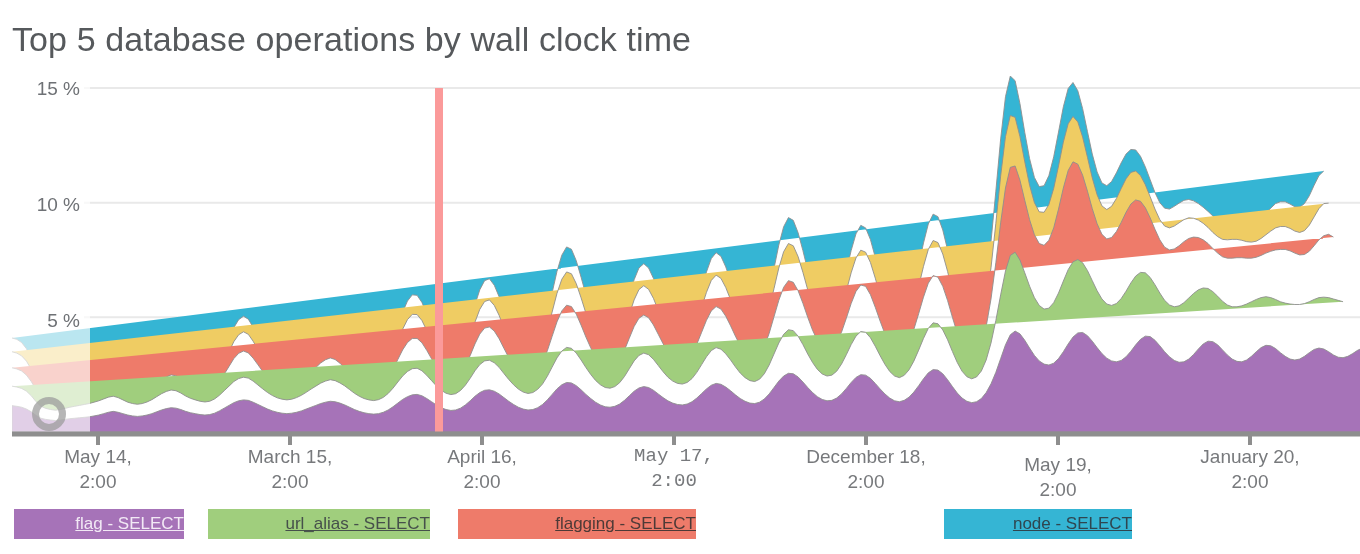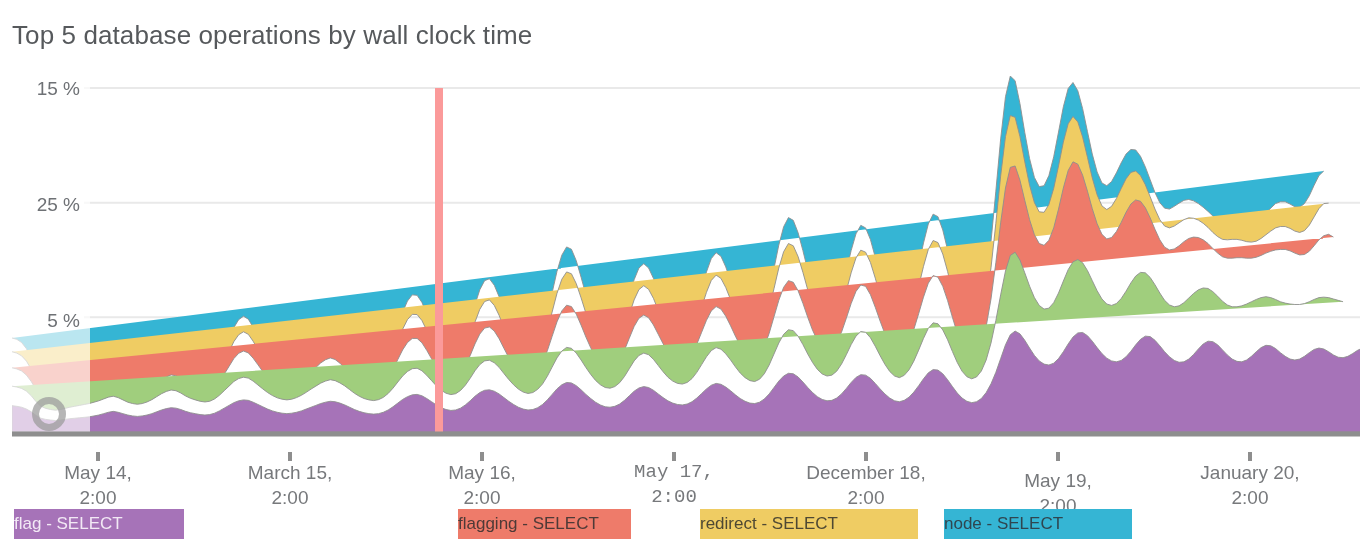--- a/index.html
+++ b/index.html
@@ -20,21 +20,21 @@
     position: absolute;
     left: 0; top: 0;
     width: 1360px;
     height: 554px;
   }
   
   #chart-title {
     position: absolute;
     left: 12px;
     top: 20px;
-    font-size: 26px;
+    font-size: 34px;
     font-weight: 400;
     color: #56595c;
     letter-spacing: 0.1px;
     white-space: nowrap;
   }
   
   #plot-area {
     position: absolute;
     left: 12px;
     top: 76px;
@@ -54,21 +54,21 @@
     width: 64px;
     text-align: right;
     font-size: 19px;
     color: #6e7175;
     white-space: nowrap;
   }
   
   #x-axis {
     position: absolute;
     left: 0;
-    top: 456px;
+    top: 440px;
     width: 1360px;
     height: 62px;
   }
   .x-label {
     position: absolute;
     top: 4px;
     width: 180px;
     margin-left: -90px;
     text-align: center;
     font-size: 19px;
@@ -84,24 +84,25 @@
     top: 509px;
     height: 32px;
     width: 1360px;
   }
   .legend-item {
     position: absolute;
     top: 0;
     height: 30px;
     line-height: 30px;
     font-size: 17px;
-    text-align: left;
+    text-align: right;
     white-space: nowrap;
     cursor: pointer;
     user-select: none;
+    text-decoration: underline;
   }
   
   #loading-indicator {
     position: absolute;
     width: 34px;
     height: 34px;
     border-radius: 50%;
     border: 7px solid #9a9a9a;
     box-sizing: border-box;
     opacity: 0.72;
@@ -123,43 +124,43 @@
         <path d="M 0.00 275.73 L 4.82 277.11 L 9.65 279.86 L 14.47 285.14 L 19.29 293.39 L 24.11 303.48 L 28.94 311.51 L 33.76 315.41 L 38.58 317.47 L 43.40 318.62 L 48.23 317.47 L 53.05 315.64 L 57.87 313.80 L 62.70 312.20 L 67.52 310.82 L 72.34 309.45 L 77.16 308.07 L 81.99 306.23 L 86.81 304.40 L 91.63 302.11 L 96.45 300.27 L 101.28 299.81 L 106.10 302.11 L 110.92 305.55 L 115.74 308.99 L 120.57 311.28 L 125.39 312.43 L 130.21 311.28 L 135.04 308.53 L 139.86 304.63 L 144.68 299.35 L 149.50 294.08 L 154.33 289.95 L 159.15 287.43 L 163.97 288.58 L 168.79 292.47 L 173.62 297.29 L 178.44 301.42 L 183.26 304.40 L 188.09 306.69 L 192.91 307.61 L 197.73 306.23 L 202.55 301.88 L 207.38 295.00 L 212.20 285.82 L 217.02 275.73 L 221.84 265.64 L 226.67 258.76 L 231.49 255.78 L 236.31 258.30 L 241.13 265.18 L 245.96 273.90 L 250.78 282.38 L 255.60 289.95 L 260.43 295.91 L 265.25 300.27 L 270.07 302.79 L 274.89 303.94 L 279.72 302.79 L 284.54 300.04 L 289.36 295.69 L 294.18 289.95 L 299.01 283.53 L 303.83 277.34 L 308.65 271.61 L 313.48 267.71 L 318.30 265.64 L 323.12 267.71 L 327.94 272.52 L 332.77 278.71 L 337.59 285.82 L 342.41 292.70 L 347.23 297.98 L 352.06 301.88 L 356.88 303.94 L 361.70 304.63 L 366.52 302.57 L 371.35 297.75 L 376.17 289.72 L 380.99 278.71 L 385.82 265.87 L 390.64 253.26 L 395.46 243.63 L 400.28 238.35 L 405.11 238.58 L 409.93 244.54 L 414.75 254.41 L 419.57 265.64 L 424.40 276.19 L 429.22 284.68 L 434.04 290.41 L 438.87 292.93 L 443.69 291.10 L 448.51 284.91 L 453.33 274.59 L 458.16 261.06 L 462.98 246.15 L 467.80 233.31 L 472.62 225.51 L 477.45 223.90 L 482.27 229.41 L 487.09 239.27 L 491.91 251.88 L 496.74 263.58 L 501.56 273.90 L 506.38 281.93 L 511.21 286.97 L 516.03 289.26 L 520.85 287.20 L 525.67 280.78 L 530.50 270.23 L 535.32 254.63 L 540.14 236.06 L 544.96 217.48 L 549.79 203.26 L 554.61 195.93 L 559.43 197.76 L 564.26 207.62 L 569.08 221.84 L 573.90 237.21 L 578.72 251.19 L 583.55 262.89 L 588.37 271.15 L 593.19 275.96 L 598.01 277.11 L 602.84 273.90 L 607.66 265.87 L 612.48 253.72 L 617.30 238.58 L 622.13 223.90 L 626.95 213.58 L 631.77 209.69 L 636.60 213.35 L 641.42 222.30 L 646.24 234.22 L 651.06 246.15 L 655.89 256.47 L 660.71 263.58 L 665.53 267.94 L 670.35 269.08 L 675.18 265.87 L 680.00 258.30 L 684.82 246.38 L 689.65 231.24 L 694.47 216.34 L 699.29 204.41 L 704.11 199.14 L 708.94 202.35 L 713.76 211.52 L 718.58 223.67 L 723.40 236.75 L 728.23 248.44 L 733.05 257.16 L 737.87 262.43 L 742.70 264.27 L 747.52 259.91 L 752.34 249.59 L 757.16 233.31 L 761.99 212.67 L 766.81 192.03 L 771.63 175.74 L 776.45 167.49 L 781.28 169.78 L 786.10 180.56 L 790.92 196.38 L 795.74 213.81 L 800.57 229.87 L 805.39 242.71 L 810.21 251.42 L 815.04 255.09 L 819.86 253.03 L 824.68 245.46 L 829.50 232.39 L 834.33 214.96 L 839.15 196.84 L 843.97 181.94 L 848.79 174.14 L 853.62 176.20 L 858.44 186.52 L 863.26 202.12 L 868.09 219.32 L 872.91 235.14 L 877.73 248.21 L 882.55 256.47 L 887.38 259.22 L 892.20 255.32 L 897.02 245.46 L 901.84 229.87 L 906.67 210.60 L 911.49 190.42 L 916.31 173.45 L 921.13 164.51 L 925.96 166.57 L 930.78 178.04 L 935.60 195.47 L 940.43 215.88 L 945.25 235.37 L 950.07 250.51 L 954.89 259.91 L 959.72 263.35 L 964.54 259.45 L 969.36 247.98 L 974.18 226.20 L 979.01 191.80 L 983.83 147.31 L 988.65 100.06 L 993.48 60.62 L 998.30 39.52 L 1003.12 41.35 L 1007.94 60.62 L 1012.77 85.85 L 1017.59 109.24 L 1022.41 126.67 L 1027.23 135.84 L 1032.06 136.30 L 1036.88 128.50 L 1041.70 112.45 L 1046.52 89.97 L 1051.35 66.12 L 1056.17 47.78 L 1060.99 40.44 L 1065.82 45.94 L 1070.64 61.08 L 1075.46 81.26 L 1080.28 101.90 L 1085.11 118.87 L 1089.93 129.88 L 1094.75 133.55 L 1099.57 130.34 L 1104.40 122.54 L 1109.22 112.45 L 1114.04 102.82 L 1118.87 96.39 L 1123.69 95.02 L 1128.51 99.61 L 1133.33 108.78 L 1138.16 120.70 L 1142.98 133.09 L 1147.80 143.64 L 1152.62 150.06 L 1157.45 151.89 L 1162.27 150.06 L 1167.09 146.85 L 1171.91 143.64 L 1176.74 141.80 L 1181.56 142.26 L 1186.38 144.10 L 1191.21 147.31 L 1196.03 151.43 L 1200.85 156.48 L 1205.67 160.61 L 1210.50 163.36 L 1215.32 163.82 L 1220.14 163.36 L 1224.96 163.36 L 1229.79 164.28 L 1234.61 165.65 L 1239.43 166.11 L 1244.26 165.19 L 1249.08 162.44 L 1253.90 158.77 L 1258.72 155.10 L 1263.55 151.89 L 1268.37 150.52 L 1273.19 150.52 L 1278.01 152.35 L 1282.84 155.10 L 1287.66 156.48 L 1292.48 154.65 L 1297.30 149.14 L 1302.13 140.89 L 1306.95 132.63 L 1311.77 127.58 L 1316.60 127.13 L 1321.42 NaN L 1326.24 NaN L 1331.06 NaN L 1335.89 NaN L 1340.71 NaN L 1345.53 NaN L 1350.35 NaN L 1355.18 NaN L 1360.00 NaN L 1360.00 356 L 0.00 356 Z" fill="#efcc63" stroke="#8e8e8e" stroke-width="0.9" stroke-linejoin="round"></path>
         <path d="M 0.00 291.79 L 4.82 292.93 L 9.65 295.00 L 14.47 299.13 L 19.29 305.55 L 24.11 313.80 L 28.94 320.22 L 33.76 323.21 L 38.58 324.81 L 43.40 325.73 L 48.23 324.81 L 53.05 323.21 L 57.87 321.60 L 62.70 320.22 L 67.52 319.08 L 72.34 317.93 L 77.16 316.78 L 81.99 315.18 L 86.81 313.57 L 91.63 311.51 L 96.45 309.67 L 101.28 308.99 L 106.10 310.82 L 110.92 313.80 L 115.74 316.78 L 120.57 318.62 L 125.39 319.54 L 130.21 318.62 L 135.04 316.33 L 139.86 313.11 L 144.68 308.76 L 149.50 304.40 L 154.33 300.96 L 159.15 298.90 L 163.97 299.81 L 168.79 303.02 L 173.62 307.15 L 178.44 310.59 L 183.26 312.89 L 188.09 314.72 L 192.91 315.64 L 197.73 314.49 L 202.55 311.05 L 207.38 305.55 L 212.20 298.21 L 217.02 290.41 L 221.84 282.61 L 226.67 277.34 L 231.49 275.05 L 236.31 276.88 L 241.13 282.15 L 245.96 288.81 L 250.78 295.46 L 255.60 301.42 L 260.43 306.23 L 265.25 309.67 L 270.07 311.74 L 274.89 312.66 L 279.72 311.74 L 284.54 309.45 L 289.36 306.01 L 294.18 301.42 L 299.01 296.37 L 303.83 291.56 L 308.65 286.97 L 313.48 283.76 L 318.30 281.93 L 323.12 283.53 L 327.94 287.20 L 332.77 292.02 L 337.59 297.75 L 342.41 303.25 L 347.23 307.61 L 352.06 310.82 L 356.88 312.66 L 361.70 313.34 L 366.52 311.74 L 371.35 308.07 L 376.17 301.88 L 380.99 293.39 L 385.82 283.53 L 390.64 273.90 L 395.46 266.56 L 400.28 262.43 L 405.11 262.43 L 409.93 266.79 L 414.75 274.36 L 419.57 282.84 L 424.40 291.10 L 429.22 297.75 L 434.04 302.34 L 438.87 304.40 L 443.69 303.02 L 448.51 298.21 L 453.33 290.18 L 458.16 279.63 L 462.98 267.94 L 467.80 258.07 L 472.62 252.11 L 477.45 250.97 L 482.27 255.09 L 487.09 262.66 L 491.91 272.29 L 496.74 281.47 L 501.56 289.49 L 506.38 295.91 L 511.21 300.04 L 516.03 301.88 L 520.85 300.27 L 525.67 295.23 L 530.50 286.97 L 535.32 274.82 L 540.14 260.37 L 544.96 245.92 L 549.79 234.91 L 554.61 229.18 L 559.43 230.55 L 564.26 238.12 L 569.08 249.13 L 573.90 261.06 L 578.72 271.83 L 583.55 281.01 L 588.37 287.66 L 593.19 291.56 L 598.01 292.47 L 602.84 289.95 L 607.66 283.76 L 612.48 274.13 L 617.30 262.20 L 622.13 250.51 L 626.95 242.25 L 631.77 239.04 L 636.60 241.79 L 641.42 248.90 L 646.24 258.30 L 651.06 267.71 L 655.89 275.96 L 660.71 281.70 L 665.53 285.14 L 670.35 286.05 L 675.18 283.53 L 680.00 277.57 L 684.82 268.17 L 689.65 256.24 L 694.47 244.31 L 699.29 234.91 L 704.11 230.55 L 708.94 233.08 L 713.76 240.19 L 718.58 249.82 L 723.40 260.14 L 728.23 269.54 L 733.05 276.42 L 737.87 280.78 L 742.70 282.15 L 747.52 278.71 L 752.34 270.46 L 757.16 257.39 L 761.99 240.87 L 766.81 224.36 L 771.63 211.29 L 776.45 204.64 L 781.28 206.25 L 786.10 214.73 L 790.92 227.34 L 795.74 241.33 L 800.57 254.18 L 805.39 264.50 L 810.21 271.38 L 815.04 274.36 L 819.86 272.75 L 824.68 266.79 L 829.50 256.24 L 834.33 242.25 L 839.15 227.57 L 843.97 215.42 L 848.79 209.00 L 853.62 210.37 L 858.44 218.63 L 863.26 231.24 L 868.09 245.00 L 872.91 257.85 L 877.73 268.39 L 882.55 275.05 L 887.38 277.34 L 892.20 274.13 L 897.02 266.10 L 901.84 253.49 L 906.67 237.66 L 911.49 221.15 L 916.31 207.16 L 921.13 199.59 L 925.96 201.20 L 930.78 210.37 L 935.60 224.59 L 940.43 241.33 L 945.25 257.16 L 950.07 269.54 L 954.89 277.34 L 959.72 280.09 L 964.54 277.11 L 969.36 267.94 L 974.18 250.51 L 979.01 222.99 L 983.83 186.75 L 988.65 146.85 L 993.48 111.99 L 998.30 91.35 L 1003.12 89.97 L 1007.94 104.19 L 1012.77 124.37 L 1017.59 143.64 L 1022.41 158.77 L 1027.23 167.49 L 1032.06 169.32 L 1036.88 164.28 L 1041.70 151.89 L 1046.52 133.09 L 1051.35 111.99 L 1056.17 94.56 L 1060.99 85.85 L 1065.82 88.14 L 1070.64 99.15 L 1075.46 115.20 L 1080.28 132.63 L 1085.11 147.77 L 1089.93 158.31 L 1094.75 162.90 L 1099.57 161.53 L 1104.40 155.56 L 1109.22 146.39 L 1114.04 136.30 L 1118.87 128.04 L 1123.69 123.91 L 1128.51 125.29 L 1133.33 131.71 L 1138.16 141.80 L 1142.98 153.27 L 1147.80 163.82 L 1152.62 171.16 L 1157.45 173.91 L 1162.27 172.99 L 1167.09 169.78 L 1171.91 165.65 L 1176.74 162.44 L 1181.56 161.07 L 1186.38 161.53 L 1191.21 163.82 L 1196.03 167.49 L 1200.85 172.53 L 1205.67 177.12 L 1210.50 180.79 L 1215.32 182.17 L 1220.14 182.17 L 1224.96 181.71 L 1229.79 181.71 L 1234.61 182.17 L 1239.43 182.17 L 1244.26 181.25 L 1249.08 179.41 L 1253.90 177.12 L 1258.72 175.29 L 1263.55 173.91 L 1268.37 173.45 L 1273.19 173.45 L 1278.01 174.83 L 1282.84 177.12 L 1287.66 178.95 L 1292.48 178.50 L 1297.30 175.29 L 1302.13 169.78 L 1306.95 163.82 L 1311.77 159.69 L 1316.60 158.31 L 1321.42 161.07 L 1326.24 NaN L 1331.06 NaN L 1335.89 NaN L 1340.71 NaN L 1345.53 NaN L 1350.35 NaN L 1355.18 NaN L 1360.00 NaN L 1360.00 356 L 0.00 356 Z" fill="#ee7b6a" stroke="#8e8e8e" stroke-width="0.9" stroke-linejoin="round"></path>
         <path d="M 0.00 310.13 L 4.82 311.05 L 9.65 312.43 L 14.47 315.18 L 19.29 319.77 L 24.11 325.73 L 28.94 330.31 L 33.76 332.38 L 38.58 333.53 L 43.40 334.21 L 48.23 333.53 L 53.05 332.38 L 57.87 331.23 L 62.70 330.31 L 67.52 329.40 L 72.34 328.48 L 77.16 327.56 L 81.99 326.19 L 86.81 324.81 L 91.63 322.98 L 96.45 321.14 L 101.28 320.22 L 106.10 321.60 L 110.92 323.89 L 115.74 326.19 L 120.57 327.56 L 125.39 328.25 L 130.21 327.56 L 135.04 325.96 L 139.86 323.66 L 144.68 320.68 L 149.50 317.70 L 154.33 315.41 L 159.15 314.03 L 163.97 314.72 L 168.79 317.01 L 173.62 319.99 L 178.44 322.29 L 183.26 323.89 L 188.09 325.27 L 192.91 325.96 L 197.73 325.27 L 202.55 322.98 L 207.38 319.31 L 212.20 314.72 L 217.02 310.13 L 221.84 305.55 L 226.67 302.57 L 231.49 301.19 L 236.31 302.11 L 241.13 305.09 L 245.96 308.99 L 250.78 312.89 L 255.60 316.55 L 260.43 319.54 L 265.25 321.83 L 270.07 323.21 L 274.89 323.89 L 279.72 323.21 L 284.54 321.60 L 289.36 319.31 L 294.18 316.33 L 299.01 313.11 L 303.83 310.13 L 308.65 307.15 L 313.48 305.09 L 318.30 303.71 L 323.12 304.63 L 327.94 306.92 L 332.77 309.90 L 337.59 313.57 L 342.41 317.24 L 347.23 320.22 L 352.06 322.52 L 356.88 323.89 L 361.70 324.58 L 366.52 323.66 L 371.35 321.37 L 376.17 317.47 L 380.99 312.20 L 385.82 306.01 L 390.64 300.04 L 395.46 295.46 L 400.28 292.70 L 405.11 292.25 L 409.93 294.77 L 414.75 299.35 L 419.57 304.63 L 424.40 309.90 L 429.22 314.26 L 434.04 317.24 L 438.87 318.62 L 443.69 317.70 L 448.51 314.49 L 453.33 309.22 L 458.16 302.34 L 462.98 294.77 L 467.80 288.58 L 472.62 284.91 L 477.45 284.22 L 482.27 286.74 L 487.09 291.33 L 491.91 297.52 L 496.74 303.48 L 501.56 308.76 L 506.38 313.11 L 511.21 316.10 L 516.03 317.47 L 520.85 316.55 L 525.67 313.34 L 530.50 308.07 L 535.32 300.27 L 540.14 291.10 L 544.96 281.93 L 549.79 275.05 L 554.61 271.38 L 559.43 272.29 L 564.26 277.11 L 569.08 283.99 L 573.90 291.56 L 578.72 298.44 L 583.55 304.40 L 588.37 308.76 L 593.19 311.51 L 598.01 312.20 L 602.84 310.59 L 607.66 306.69 L 612.48 300.50 L 617.30 292.70 L 622.13 284.91 L 626.95 279.40 L 631.77 277.11 L 636.60 278.71 L 641.42 283.30 L 646.24 289.49 L 651.06 295.69 L 655.89 301.19 L 660.71 305.09 L 665.53 307.38 L 670.35 308.07 L 675.18 306.46 L 680.00 302.57 L 684.82 296.37 L 689.65 288.58 L 694.47 280.78 L 699.29 274.59 L 704.11 271.61 L 708.94 273.21 L 713.76 277.80 L 718.58 283.99 L 723.40 290.87 L 728.23 297.06 L 733.05 301.65 L 737.87 304.63 L 742.70 305.55 L 747.52 303.25 L 752.34 297.75 L 757.16 289.03 L 761.99 278.03 L 766.81 267.02 L 771.63 258.30 L 776.45 253.72 L 781.28 254.63 L 786.10 260.14 L 790.92 268.62 L 795.74 278.03 L 800.57 286.51 L 805.39 293.39 L 810.21 297.98 L 815.04 300.04 L 819.86 299.13 L 824.68 295.23 L 829.50 288.12 L 834.33 278.71 L 839.15 268.62 L 843.97 260.14 L 848.79 255.55 L 853.62 256.24 L 858.44 261.74 L 863.26 270.23 L 868.09 279.63 L 872.91 288.35 L 877.73 295.46 L 882.55 300.04 L 887.38 301.65 L 892.20 299.35 L 897.02 293.85 L 901.84 285.14 L 906.67 274.13 L 911.49 262.43 L 916.31 252.34 L 921.13 246.84 L 925.96 247.75 L 930.78 253.95 L 935.60 263.81 L 940.43 275.50 L 945.25 286.51 L 950.07 295.23 L 954.89 300.73 L 959.72 302.79 L 964.54 300.96 L 969.36 295.00 L 974.18 283.99 L 979.01 267.02 L 983.83 244.54 L 988.65 218.86 L 993.48 195.01 L 998.30 179.41 L 1003.12 176.20 L 1007.94 184.00 L 1012.77 196.84 L 1017.59 210.14 L 1022.41 221.61 L 1027.23 229.41 L 1032.06 233.08 L 1036.88 232.16 L 1041.70 226.66 L 1046.52 217.02 L 1051.35 205.10 L 1056.17 193.63 L 1060.99 185.83 L 1065.82 183.54 L 1070.64 186.75 L 1075.46 194.55 L 1080.28 204.64 L 1085.11 214.73 L 1089.93 222.99 L 1094.75 228.03 L 1099.57 229.41 L 1104.40 227.57 L 1109.22 222.53 L 1114.04 215.19 L 1118.87 206.93 L 1123.69 200.05 L 1128.51 196.38 L 1133.33 196.84 L 1138.16 201.43 L 1142.98 208.77 L 1147.80 217.02 L 1152.62 224.36 L 1157.45 228.95 L 1162.27 230.78 L 1167.09 229.87 L 1171.91 226.66 L 1176.74 222.07 L 1181.56 217.48 L 1186.38 213.81 L 1191.21 211.98 L 1196.03 212.44 L 1200.85 215.65 L 1205.67 220.23 L 1210.50 225.28 L 1215.32 228.95 L 1220.14 230.78 L 1224.96 230.78 L 1229.79 229.87 L 1234.61 228.03 L 1239.43 225.74 L 1244.26 223.45 L 1249.08 221.61 L 1253.90 220.69 L 1258.72 221.61 L 1263.55 223.45 L 1268.37 225.74 L 1273.19 227.11 L 1278.01 228.03 L 1282.84 228.49 L 1287.66 228.49 L 1292.48 227.57 L 1297.30 225.74 L 1302.13 223.45 L 1306.95 221.61 L 1311.77 221.15 L 1316.60 221.61 L 1321.42 222.99 L 1326.24 224.36 L 1331.06 225.74 L 1335.89 NaN L 1340.71 NaN L 1345.53 NaN L 1350.35 NaN L 1355.18 NaN L 1360.00 NaN L 1360.00 356 L 0.00 356 Z" fill="#a0ce7d" stroke="#8e8e8e" stroke-width="0.9" stroke-linejoin="round"></path>
         <path d="M 0.00 329.63 L 4.82 330.31 L 9.65 331.23 L 14.47 333.07 L 19.29 335.82 L 24.11 339.49 L 28.94 342.24 L 33.76 343.39 L 38.58 344.07 L 43.40 344.53 L 48.23 344.07 L 53.05 343.39 L 57.87 342.70 L 62.70 342.24 L 67.52 341.78 L 72.34 341.32 L 77.16 340.86 L 81.99 339.95 L 86.81 339.03 L 91.63 337.65 L 96.45 336.28 L 101.28 335.36 L 106.10 336.28 L 110.92 337.65 L 115.74 339.03 L 120.57 339.95 L 125.39 340.41 L 130.21 339.95 L 135.04 339.03 L 139.86 337.65 L 144.68 335.82 L 149.50 333.98 L 154.33 332.61 L 159.15 331.69 L 163.97 332.15 L 168.79 333.53 L 173.62 335.36 L 178.44 336.74 L 183.26 337.65 L 188.09 338.57 L 192.91 339.03 L 197.73 338.57 L 202.55 337.19 L 207.38 334.90 L 212.20 332.15 L 217.02 329.40 L 221.84 326.65 L 226.67 324.81 L 231.49 323.89 L 236.31 324.35 L 241.13 326.19 L 245.96 328.48 L 250.78 330.77 L 255.60 333.07 L 260.43 334.90 L 265.25 336.28 L 270.07 337.19 L 274.89 337.65 L 279.72 337.19 L 284.54 336.28 L 289.36 334.90 L 294.18 333.07 L 299.01 331.23 L 303.83 329.40 L 308.65 327.56 L 313.48 326.19 L 318.30 325.27 L 323.12 325.73 L 327.94 327.10 L 332.77 328.94 L 337.59 331.23 L 342.41 333.53 L 347.23 335.36 L 352.06 336.74 L 356.88 337.65 L 361.70 338.11 L 366.52 337.65 L 371.35 336.28 L 376.17 333.98 L 380.99 330.77 L 385.82 327.10 L 390.64 323.43 L 395.46 320.68 L 400.28 318.85 L 405.11 318.39 L 409.93 319.77 L 414.75 322.52 L 419.57 325.73 L 424.40 328.94 L 429.22 331.69 L 434.04 333.53 L 438.87 334.44 L 443.69 333.98 L 448.51 332.15 L 453.33 328.94 L 458.16 324.81 L 462.98 320.22 L 467.80 316.55 L 472.62 314.26 L 477.45 313.80 L 482.27 315.18 L 487.09 317.93 L 491.91 321.60 L 496.74 325.27 L 501.56 328.48 L 506.38 331.23 L 511.21 333.07 L 516.03 333.98 L 520.85 333.53 L 525.67 331.69 L 530.50 328.48 L 535.32 323.89 L 540.14 318.39 L 544.96 312.89 L 549.79 308.76 L 554.61 306.46 L 559.43 306.92 L 564.26 309.67 L 569.08 313.80 L 573.90 318.39 L 578.72 322.52 L 583.55 326.19 L 588.37 328.94 L 593.19 330.77 L 598.01 331.23 L 602.84 330.31 L 607.66 328.02 L 612.48 324.35 L 617.30 319.77 L 622.13 315.18 L 626.95 311.97 L 631.77 310.59 L 636.60 311.51 L 641.42 314.26 L 646.24 317.93 L 651.06 321.60 L 655.89 324.81 L 660.71 327.10 L 665.53 328.48 L 670.35 328.94 L 675.18 328.02 L 680.00 325.73 L 684.82 322.06 L 689.65 317.47 L 694.47 312.89 L 699.29 309.22 L 704.11 307.38 L 708.94 308.30 L 713.76 311.05 L 718.58 314.72 L 723.40 318.85 L 728.23 322.52 L 733.05 325.27 L 737.87 327.10 L 742.70 327.56 L 747.52 326.19 L 752.34 322.98 L 757.16 317.93 L 761.99 311.51 L 766.81 305.09 L 771.63 300.04 L 776.45 297.29 L 781.28 297.75 L 786.10 300.96 L 790.92 306.01 L 795.74 311.51 L 800.57 316.55 L 805.39 320.68 L 810.21 323.43 L 815.04 324.81 L 819.86 324.35 L 824.68 322.06 L 829.50 317.93 L 834.33 312.43 L 839.15 306.46 L 843.97 301.42 L 848.79 298.67 L 853.62 299.13 L 858.44 302.34 L 863.26 307.38 L 868.09 312.89 L 872.91 317.93 L 877.73 322.06 L 882.55 324.81 L 887.38 325.73 L 892.20 324.35 L 897.02 321.14 L 901.84 316.10 L 906.67 309.67 L 911.49 302.79 L 916.31 296.83 L 921.13 293.62 L 925.96 294.08 L 930.78 297.75 L 935.60 303.71 L 940.43 310.59 L 945.25 317.01 L 950.07 322.06 L 954.89 325.27 L 959.72 326.65 L 964.54 325.73 L 969.36 322.52 L 974.18 316.55 L 979.01 307.84 L 983.83 296.37 L 988.65 282.61 L 993.48 268.85 L 998.30 258.76 L 1003.12 255.09 L 1007.94 257.85 L 1012.77 264.27 L 1017.59 272.06 L 1022.41 279.40 L 1027.23 284.91 L 1032.06 288.12 L 1036.88 289.03 L 1041.70 287.20 L 1046.52 282.61 L 1051.35 275.73 L 1056.17 267.94 L 1060.99 261.06 L 1065.82 256.93 L 1070.64 256.47 L 1075.46 259.68 L 1080.28 265.18 L 1085.11 271.61 L 1089.93 277.57 L 1094.75 282.15 L 1099.57 284.91 L 1104.40 285.82 L 1109.22 284.45 L 1114.04 280.78 L 1118.87 275.27 L 1123.69 268.85 L 1128.51 263.35 L 1133.33 260.14 L 1138.16 260.60 L 1142.98 264.27 L 1147.80 269.77 L 1152.62 275.73 L 1157.45 280.78 L 1162.27 284.45 L 1167.09 286.28 L 1171.91 285.82 L 1176.74 283.07 L 1181.56 278.49 L 1186.38 272.98 L 1191.21 267.94 L 1196.03 265.18 L 1200.85 265.64 L 1205.67 268.85 L 1210.50 273.90 L 1215.32 278.94 L 1220.14 283.07 L 1224.96 285.37 L 1229.79 285.82 L 1234.61 283.99 L 1239.43 280.32 L 1244.26 275.73 L 1249.08 271.61 L 1253.90 269.31 L 1258.72 269.77 L 1263.55 272.52 L 1268.37 276.65 L 1273.19 280.32 L 1278.01 283.07 L 1282.84 283.99 L 1287.66 283.07 L 1292.48 280.32 L 1297.30 276.65 L 1302.13 273.44 L 1306.95 272.06 L 1311.77 272.98 L 1316.60 275.73 L 1321.42 278.94 L 1326.24 281.24 L 1331.06 281.70 L 1335.89 280.32 L 1340.71 277.57 L 1345.53 274.36 L 1350.35 272.06 L 1355.18 271.61 L 1360.00 273.44 L 1360.00 356 L 0.00 356 Z" fill="#a673b8" stroke="#8e8e8e" stroke-width="0.9" stroke-linejoin="round"></path>
         <rect x="0" y="0" width="78" height="356" fill="#ffffff" opacity="0.66"></rect>
         <rect x="423" y="12" width="8" height="344" fill="#fb9a9a"></rect>
         <line x1="0" x2="1360" y1="358" y2="358" stroke="#8e8e8e" stroke-width="5"></line>
       </svg>
 
     <div class="y-label" style="top:2px;">15 %</div>
-    <div class="y-label" style="top:118px;">25 %</div>
+    <div class="y-label" style="top:118px;">10 %</div>
     <div class="y-label" style="top:234px;">5 %</div>
 
     <div id="loading-indicator" style="left:20px; top:321px;"></div>
   </div>
 
   <div id="x-axis">
       <div style="position: absolute; left: 96px; top: -4px; width: 4px; height: 9px; background: rgb(142, 142, 142);"></div>
       <div class="x-label" style="left: 98px;"><span>May 14,</span><span class="l2">2:00</span></div>
       <div style="position: absolute; left: 288px; top: -4px; width: 4px; height: 9px; background: rgb(142, 142, 142);"></div>
       <div class="x-label" style="left: 290px;"><span>March 15,</span><span class="l2">2:00</span></div>
       <div style="position: absolute; left: 480px; top: -4px; width: 4px; height: 9px; background: rgb(142, 142, 142);"></div>
-      <div class="x-label" style="left: 482px;"><span>May 16,</span><span class="l2">2:00</span></div>
+      <div class="x-label" style="left: 482px;"><span>April 16,</span><span class="l2">2:00</span></div>
       <div style="position: absolute; left: 672px; top: -4px; width: 4px; height: 9px; background: rgb(142, 142, 142);"></div>
       <div class="x-label" style="left: 674px; font-family: Liberation Mono, monospace;"><span>May 17,</span><span class="l2">2:00</span></div>
       <div style="position: absolute; left: 864px; top: -4px; width: 4px; height: 9px; background: rgb(142, 142, 142);"></div>
       <div class="x-label" style="left: 866px;"><span>December 18,</span><span class="l2">2:00</span></div>
       <div style="position: absolute; left: 1056px; top: -4px; width: 4px; height: 9px; background: rgb(142, 142, 142);"></div>
       <div class="x-label" style="left: 1058px; margin-top: 8px;"><span>May 19,</span><span class="l2">2:00</span></div>
       <div style="position: absolute; left: 1248px; top: -4px; width: 4px; height: 9px; background: rgb(142, 142, 142);"></div>
       <div class="x-label" style="left: 1250px;"><span>January 20,</span><span class="l2">2:00</span></div>
     </div>
 
   <div id="legend">
       <div class="legend-item" style="left: 14px; width: 170px; background: rgb(166, 115, 184); color: rgb(242, 233, 245);"><span>flag - SELECT</span></div>
-      <div class="legend-item" style="left: 458px; width: 173px; background: rgb(238, 123, 106); color: rgb(78, 58, 55);"><span>flagging - SELECT</span></div>
-      <div class="legend-item" style="left: 700px; width: 218px; background: rgb(239, 204, 99); color: rgb(78, 72, 51);"><span>redirect - SELECT</span></div>
+      <div class="legend-item" style="left: 208px; width: 222px; background: rgb(160, 206, 125); color: rgb(70, 80, 75);"><span>url_alias - SELECT</span></div>
+      <div class="legend-item" style="left: 458px; width: 238px; background: rgb(238, 123, 106); color: rgb(78, 58, 55);"><span>flagging - SELECT</span></div>
       <div class="legend-item" style="left: 944px; width: 188px; background: rgb(53, 181, 212); color: rgb(47, 70, 80);"><span>node - SELECT</span></div>
     </div>
 
 </div>
 
 </body></html>

